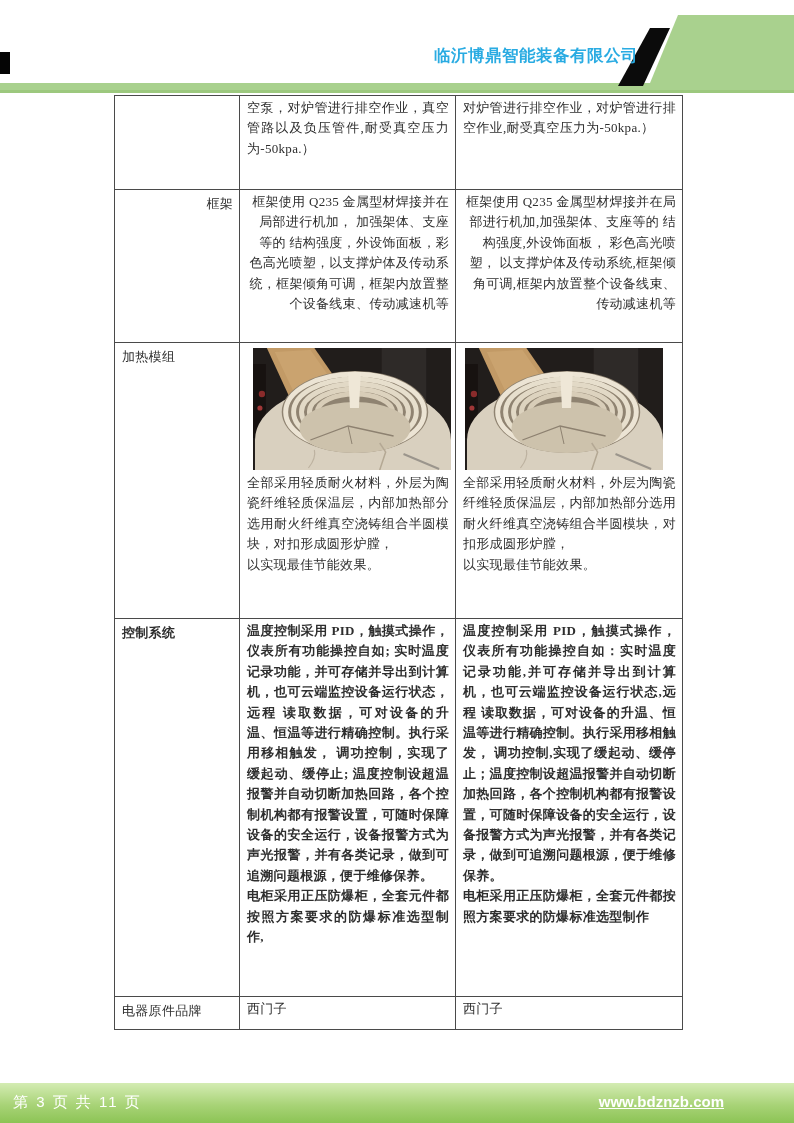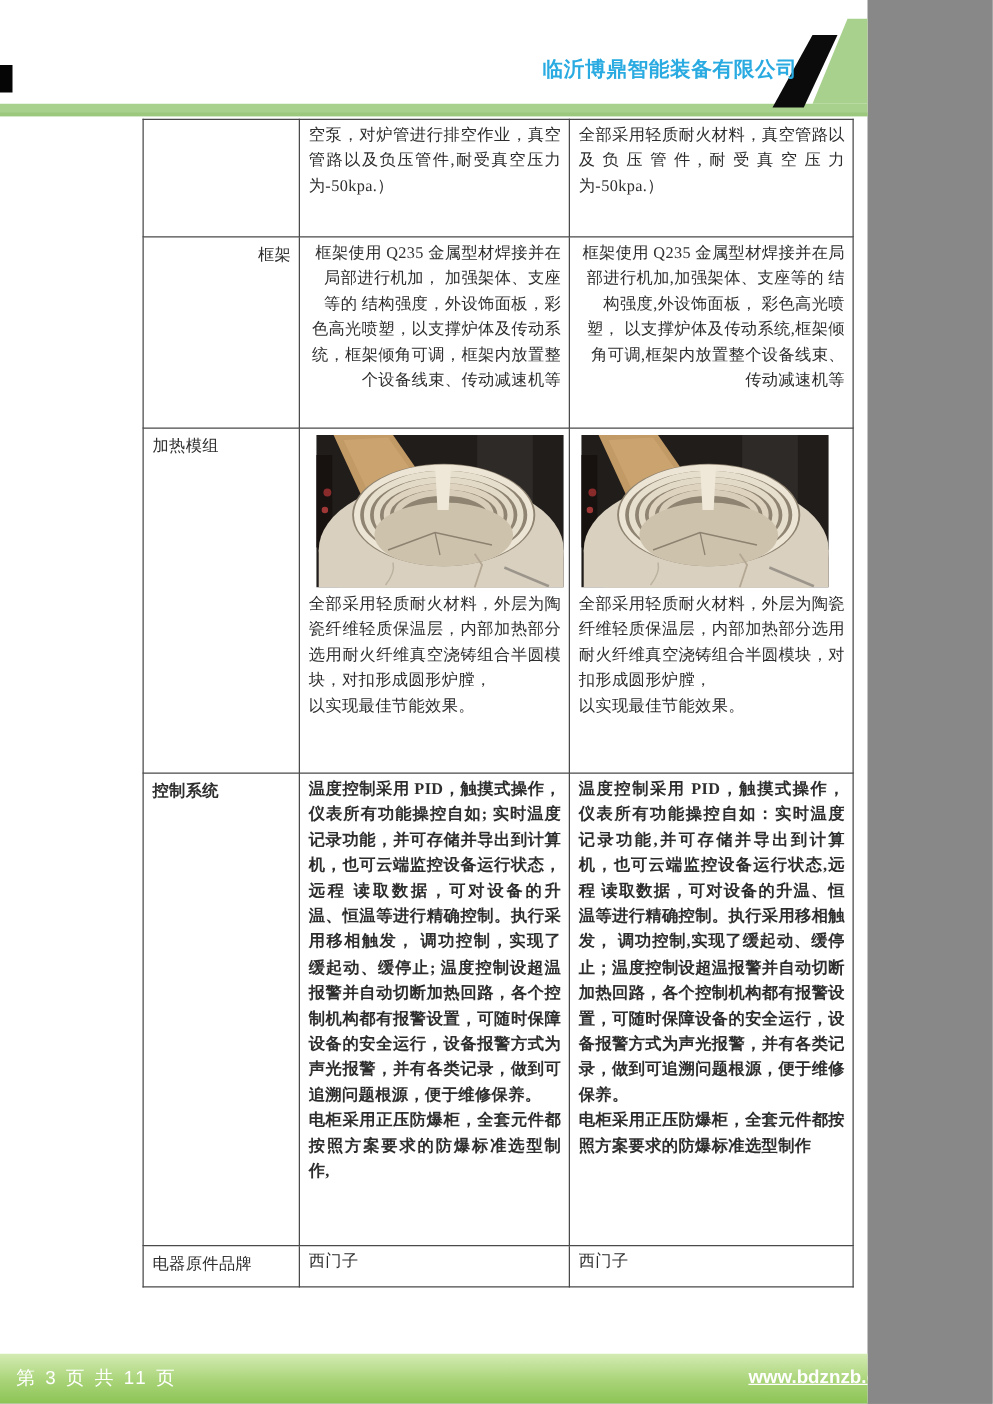--- a/index.html
+++ b/index.html
@@ -1,16 +1,16 @@
 <!DOCTYPE html>
 <html><head>
 <meta charset="utf-8">
 <style>
   html,body{margin:0;padding:0;background:#888;}
-  .page{position:relative;width:694px;height:1123px;background:#ffffff;overflow:hidden;
+  .page{position:relative;width:794px;height:1123px;background:#ffffff;overflow:hidden;
         font-family:"Liberation Serif",serif;}
   
   .hdr-deco{position:absolute;left:0;top:0;width:794px;height:95px;}
   .company-name{position:absolute;left:434px;top:45px;width:200px;
         font-family:"Liberation Sans",sans-serif;font-weight:bold;font-size:16.5px;
         letter-spacing:.5px;color:#29ABE2;white-space:nowrap;}
   
   .spec-table{position:absolute;left:114px;top:95px;width:568px;border-collapse:collapse;
         table-layout:fixed;}
   .spec-table td{border:1px solid #4a4a4a;vertical-align:top;padding:2px 6px 2px 7px;
@@ -53,21 +53,21 @@
     <colgroup>
         <col style="width:125px">
         <col style="width:216px">
         <col style="width:227px">
       </colgroup>
 
     <tbody>
         <tr class="r1">
       <td class="lbl"></td>
       <td class="txt">空泵，对炉管进行排空作业，真空管路以及负压管件,耐受真空压力为-50kpa.）</td>
-      <td class="txt">全部采用轻质耐火材料，真空管路以及负压管件,耐受真空压力为-50kpa.）</td>
+      <td class="txt">对炉管进行排空作业，对炉管进行排空作业,耐受真空压力为-50kpa.）</td>
     </tr>
 
     <tr class="r2">
       <td class="lbl">框架</td>
       <td class="txt">框架使用 Q235 金属型材焊接并在局部进行机加， 加强架体、支座等的 结构强度，外设饰面板，彩色高光喷塑，以支撑炉体及传动系统，框架倾角可调，框架内放置整个设备线束、传动减速机等</td>
       <td class="txt">框架使用 Q235 金属型材焊接并在局部进行机加,加强架体、支座等的 结构强度,外设饰面板， 彩色高光喷塑， 以支撑炉体及传动系统,框架倾角可调,框架内放置整个设备线束、传动减速机等</td>
     </tr>
 
     <tr class="r3">
       <td class="lbl">加热模组</td>

